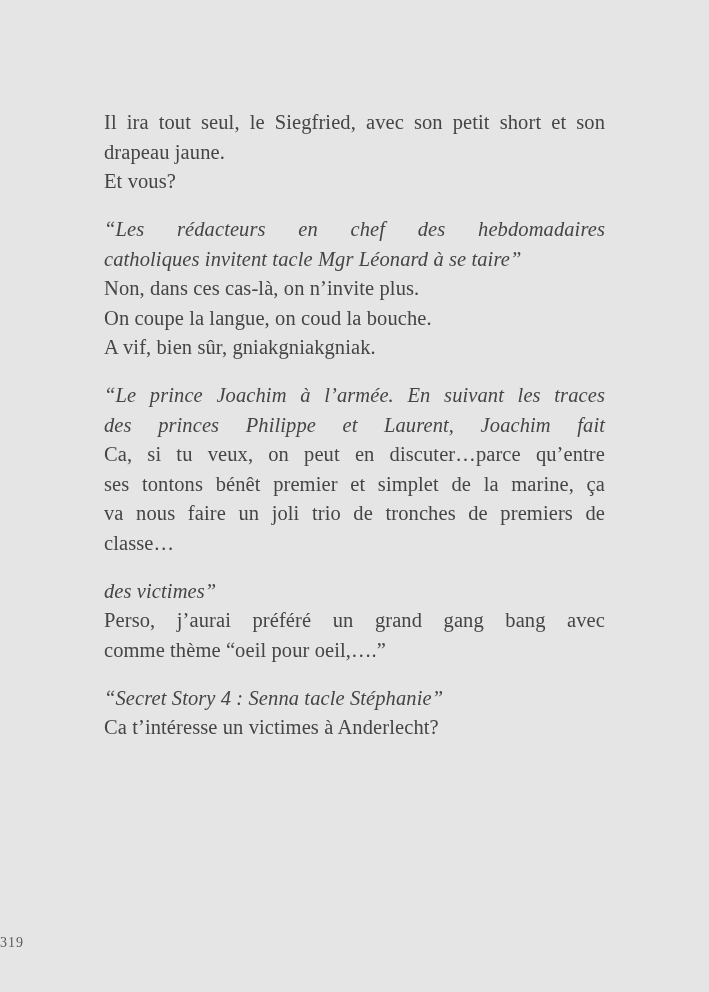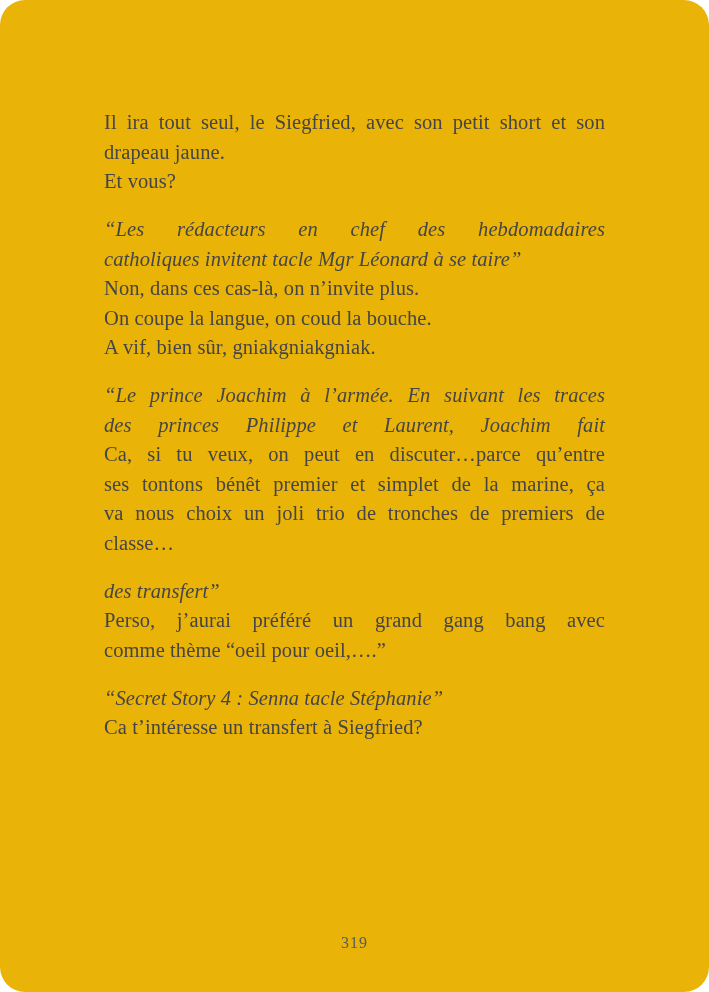--- a/index.html
+++ b/index.html
@@ -4,25 +4,24 @@
 <style>
   html, body {
     margin: 0;
     padding: 0;
     background: #ffffff;
   }
   .page {
     position: relative;
     width: 709px;
     height: 992px;
-    background: #eab308;
+    background: #e5e5e5;
     overflow: hidden;
     font-family: "Liberation Serif", "DejaVu Serif", serif;
     color: #454545;
-    border-radius: 25px;
   }
   .content {
     position: absolute;
     left: 104px;
     top: 108px;
     width: 501px;
     font-size: 20.5px;
     line-height: 29.5px;
     letter-spacing: 0.1px;
   }
@@ -42,22 +41,21 @@
     text-align-last: justify;
   }
   .it {
     font-style: italic;
   }
   .pagenum {
     position: absolute;
     top: 934px;
     left: 0;
     width: 100%;
-    text-align: center;
-    font-size: 16px;
+    font-size: 14px;
     line-height: 18px;
     color: #5a5a5a;
     letter-spacing: 1px;
   }
 </style>
 </head>
 <body>
 
 <div class="page">
   <div class="content">
@@ -75,31 +73,31 @@
       <div class="line">Non, dans ces cas-là, on n’invite plus.</div>
       <div class="line">On coupe la langue, on coud la bouche.</div>
       <div class="line">A vif, bien sûr, gniakgniakgniak.</div>
     </div>
 
     <div class="block">
       <div class="line it just">“Le prince Joachim à l’armée. En suivant les traces</div>
       <div class="line it just">des princes Philippe et Laurent, Joachim fait</div>
       <div class="line just">Ca, si tu veux, on peut en discuter…parce qu’entre</div>
       <div class="line just">ses tontons bénêt premier et simplet de la marine, ça</div>
-      <div class="line just">va nous choix un joli trio de tronches de premiers de</div>
+      <div class="line just">va nous faire un joli trio de tronches de premiers de</div>
       <div class="line">classe…</div>
     </div>
 
     <div class="block">
-      <div class="line it">des transfert”</div>
+      <div class="line it">des victimes”</div>
       <div class="line just">Perso, j’aurai préféré un grand gang bang avec</div>
       <div class="line">comme thème “oeil pour oeil,….”</div>
     </div>
 
     <div class="block">
       <div class="line it">“Secret Story 4 : Senna tacle Stéphanie”</div>
-      <div class="line">Ca t’intéresse un transfert à Siegfried?</div>
+      <div class="line">Ca t’intéresse un victimes à Anderlecht?</div>
     </div>
 
   </div>
 
   <div class="pagenum">319</div>
 </div>
 
 </body></html>

